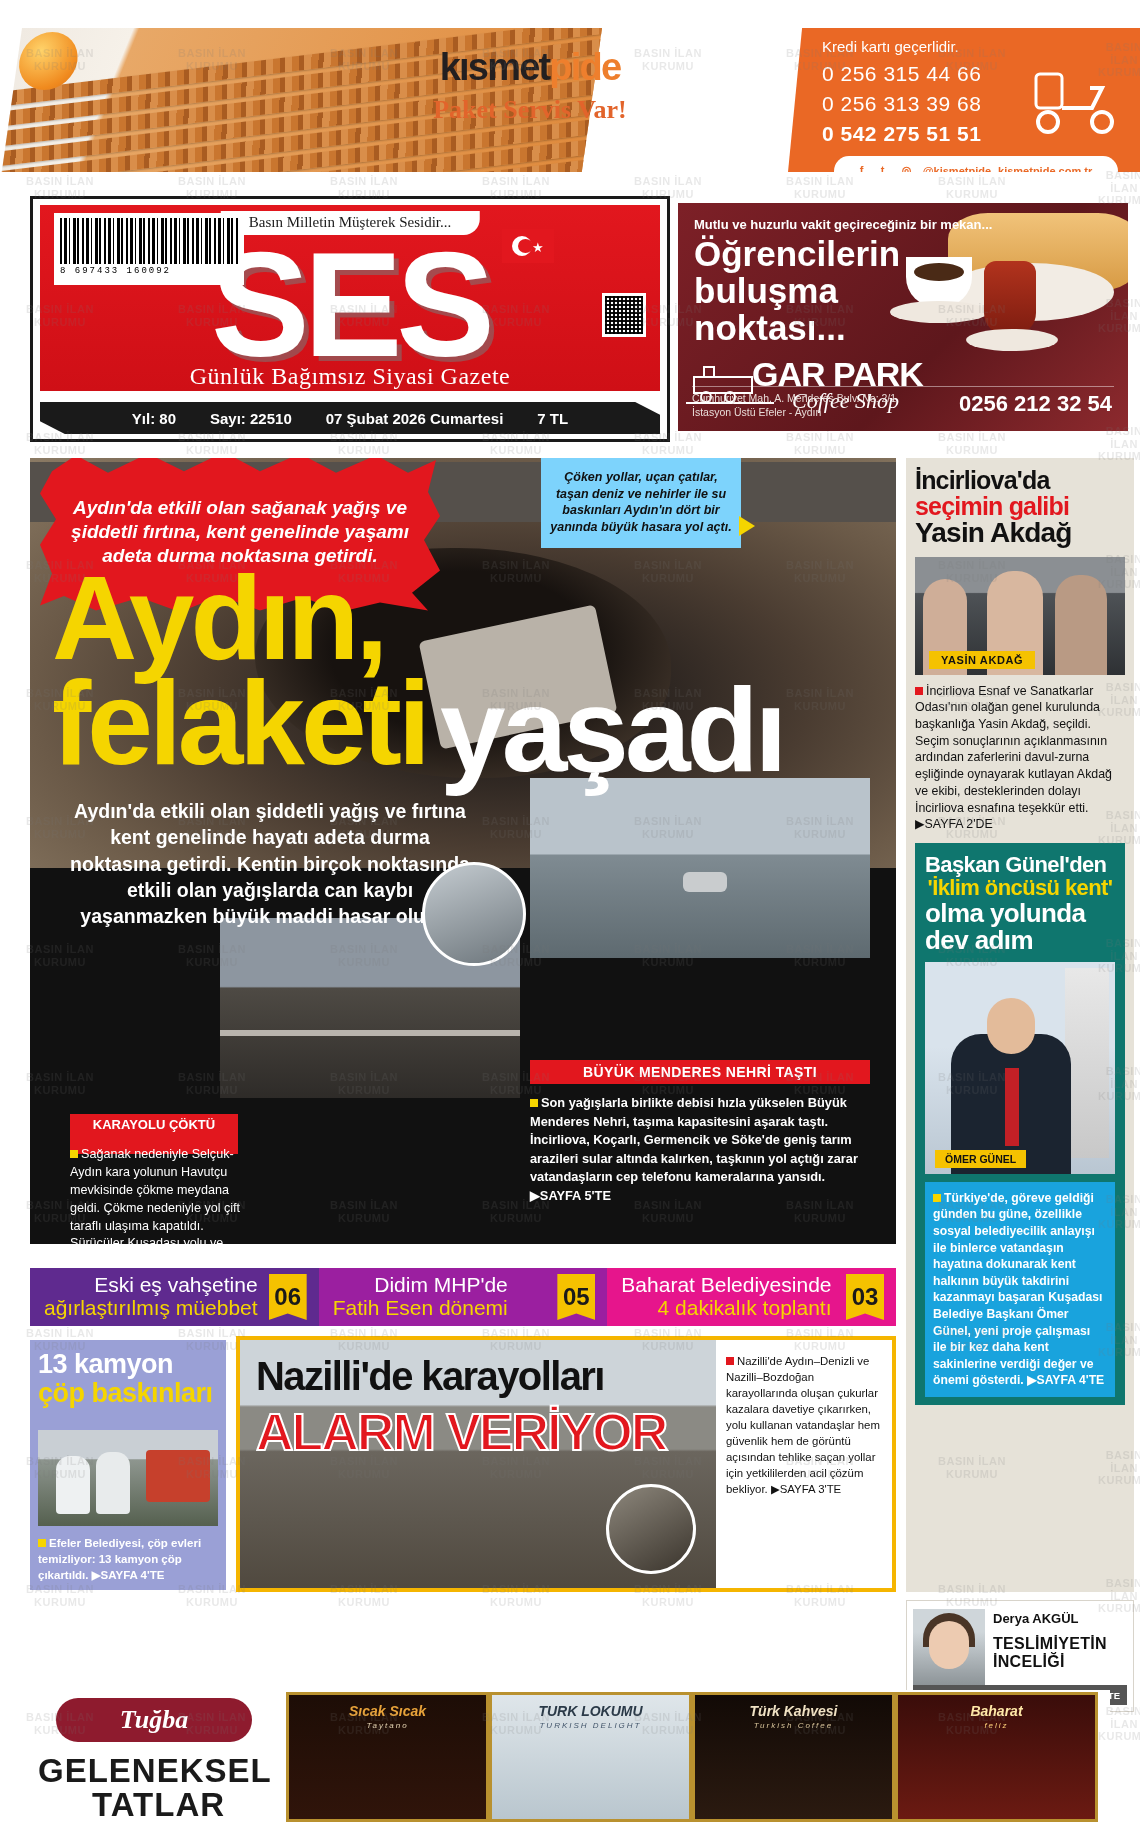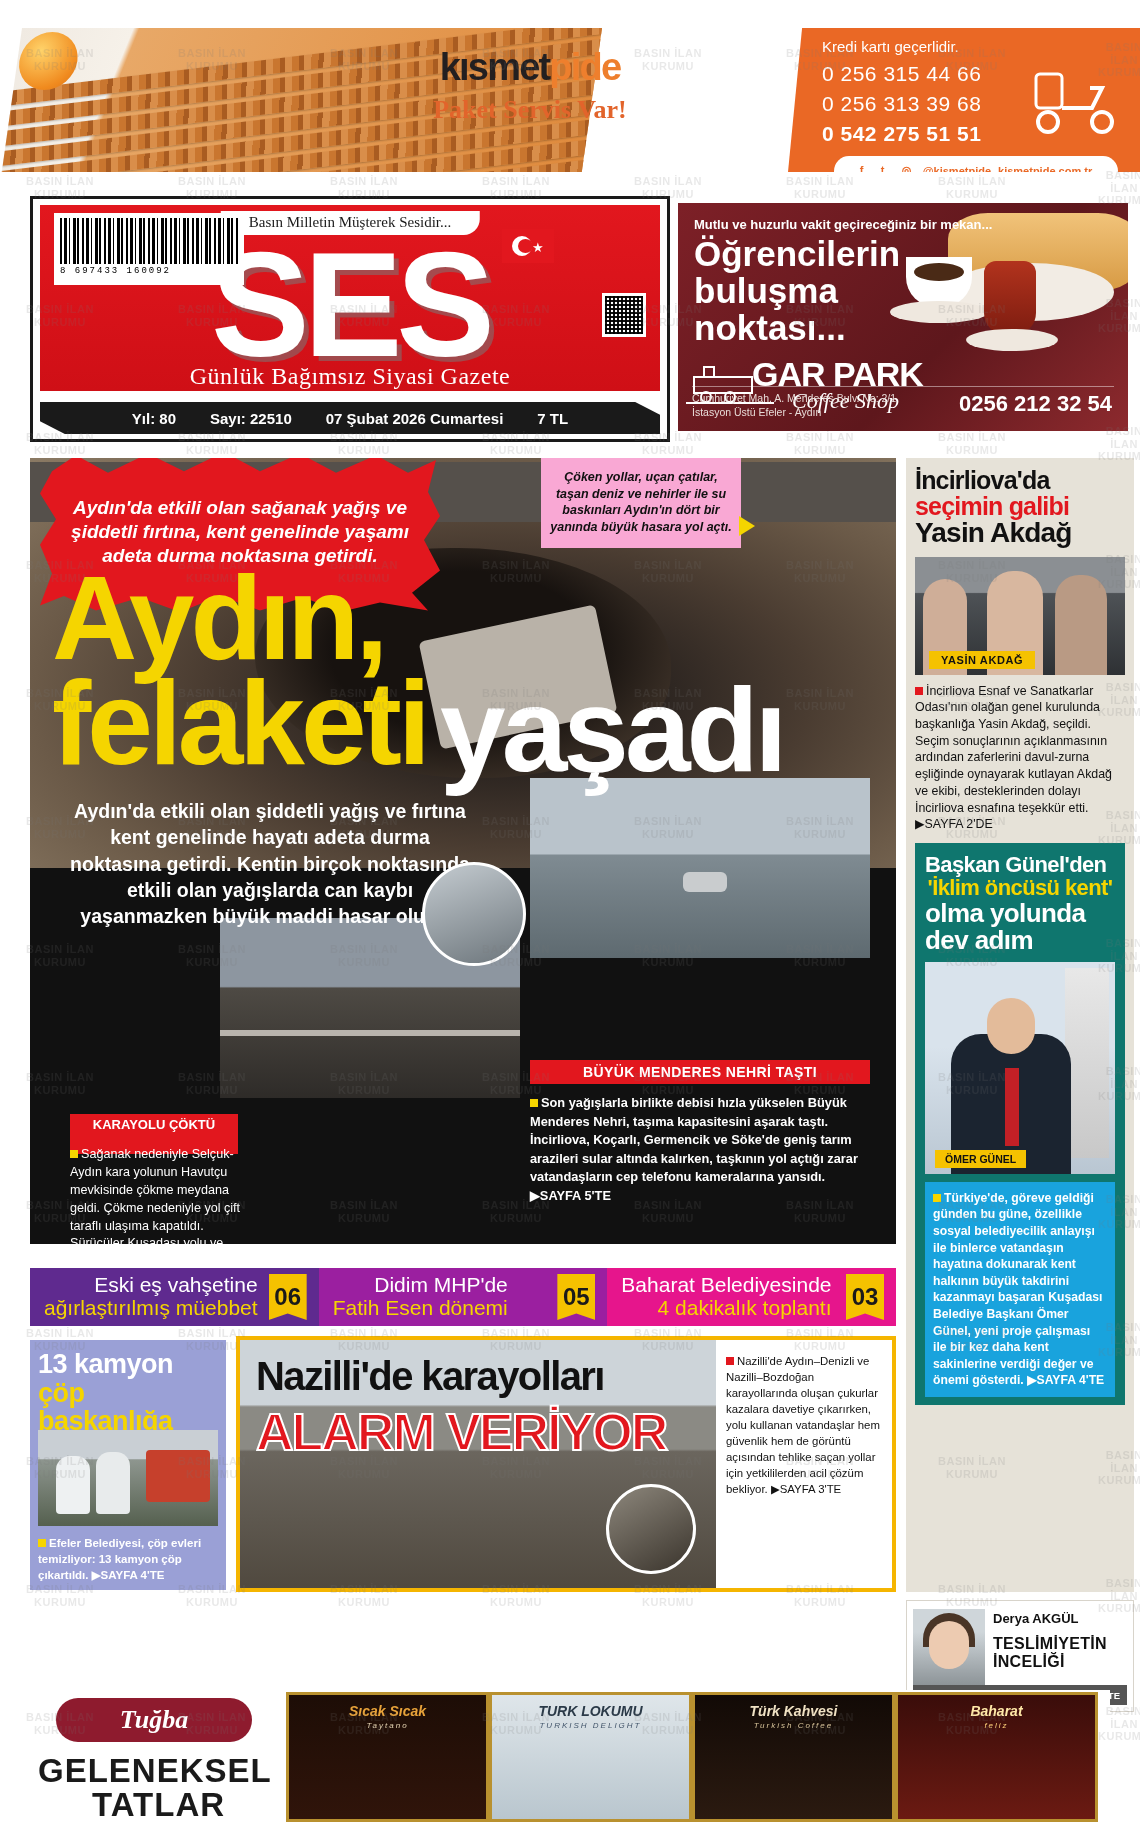--- a/index.html
+++ b/index.html
@@ -146,21 +146,21 @@
   .starburst{
     position:absolute; left:10px; top:-6px; width:400px; height:160px; background:#e2171e;
     clip-path:polygon(3% 12%,9% 2%,17% 13%,27% 1%,36% 12%,46% 0,55% 12%,65% 1%,74% 13%,84% 2%,92% 13%,99% 5%,97% 25%,100% 40%,96% 55%,100% 74%,93% 88%,97% 99%,85% 94%,75% 100%,66% 91%,55% 99%,45% 90%,35% 100%,25% 91%,14% 99%,6% 90%,0 96%,3% 76%,0 58%,4% 42%,0 26%);
     display:flex; align-items:center; justify-content:center;
   }
   .starburst p{
     font-family:"Liberation Sans", sans-serif; font-style:italic; font-weight:bold;
     color:#fff; font-size:19px; line-height:1.28; text-align:center; padding:0 28px;
   }
   .callout{
-    position:absolute; right:155px; top:-2px; width:200px; height:92px; background:#f9a8d4;
+    position:absolute; right:155px; top:-2px; width:200px; height:92px; background:#7dd3fc;
     display:flex; align-items:center; justify-content:center;
   }
   .callout p{ font-style:italic; font-weight:bold; font-size:12.5px; line-height:1.32; color:#111; text-align:center; padding:0 8px;}
   .callout:after{content:""; position:absolute; right:-14px; bottom:12px; width:0;height:0;
     border-left:16px solid #f5d500; border-top:10px solid transparent; border-bottom:10px solid transparent;}
 
   .bigtitle{ position:absolute; left:0; top:110px; width:866px; color:#f5d500;
     font-weight:bold; line-height:.86; letter-spacing:-4px; z-index:5;}
   .bt1{ position:absolute; left:22px; top:0; font-size:118px;}
   .bt2{ position:absolute; left:22px; top:105px; font-size:118px;}
@@ -437,21 +437,21 @@
     </div>
     <div class="nav-item n3" style="background: rgb(230, 21, 140);">
       <div class="txt"><span>Baharat Belediyesinde</span><em>4 dakikalık toplantı</em></div>
       <div class="nav-num">03</div>
     </div>
   </div>
 
   <div class="kamyon">
     <h3>
       <span>13 kamyon</span>
-      <em>çöp başkanlığa</em>
+      <em>çöp baskınları</em>
     </h3>
     <div class="ph">
         <span class="w1"></span>
         <span class="w2"></span>
         <span class="tr"></span>
       </div>
     <p>
       <span class="bul"></span><span>Efeler Belediyesi, çöp evleri temizliyor: 13 kamyon çöp çıkartıldı.</span>
       <span>▶<span>SAYFA 4'TE</span></span>
     </p>

